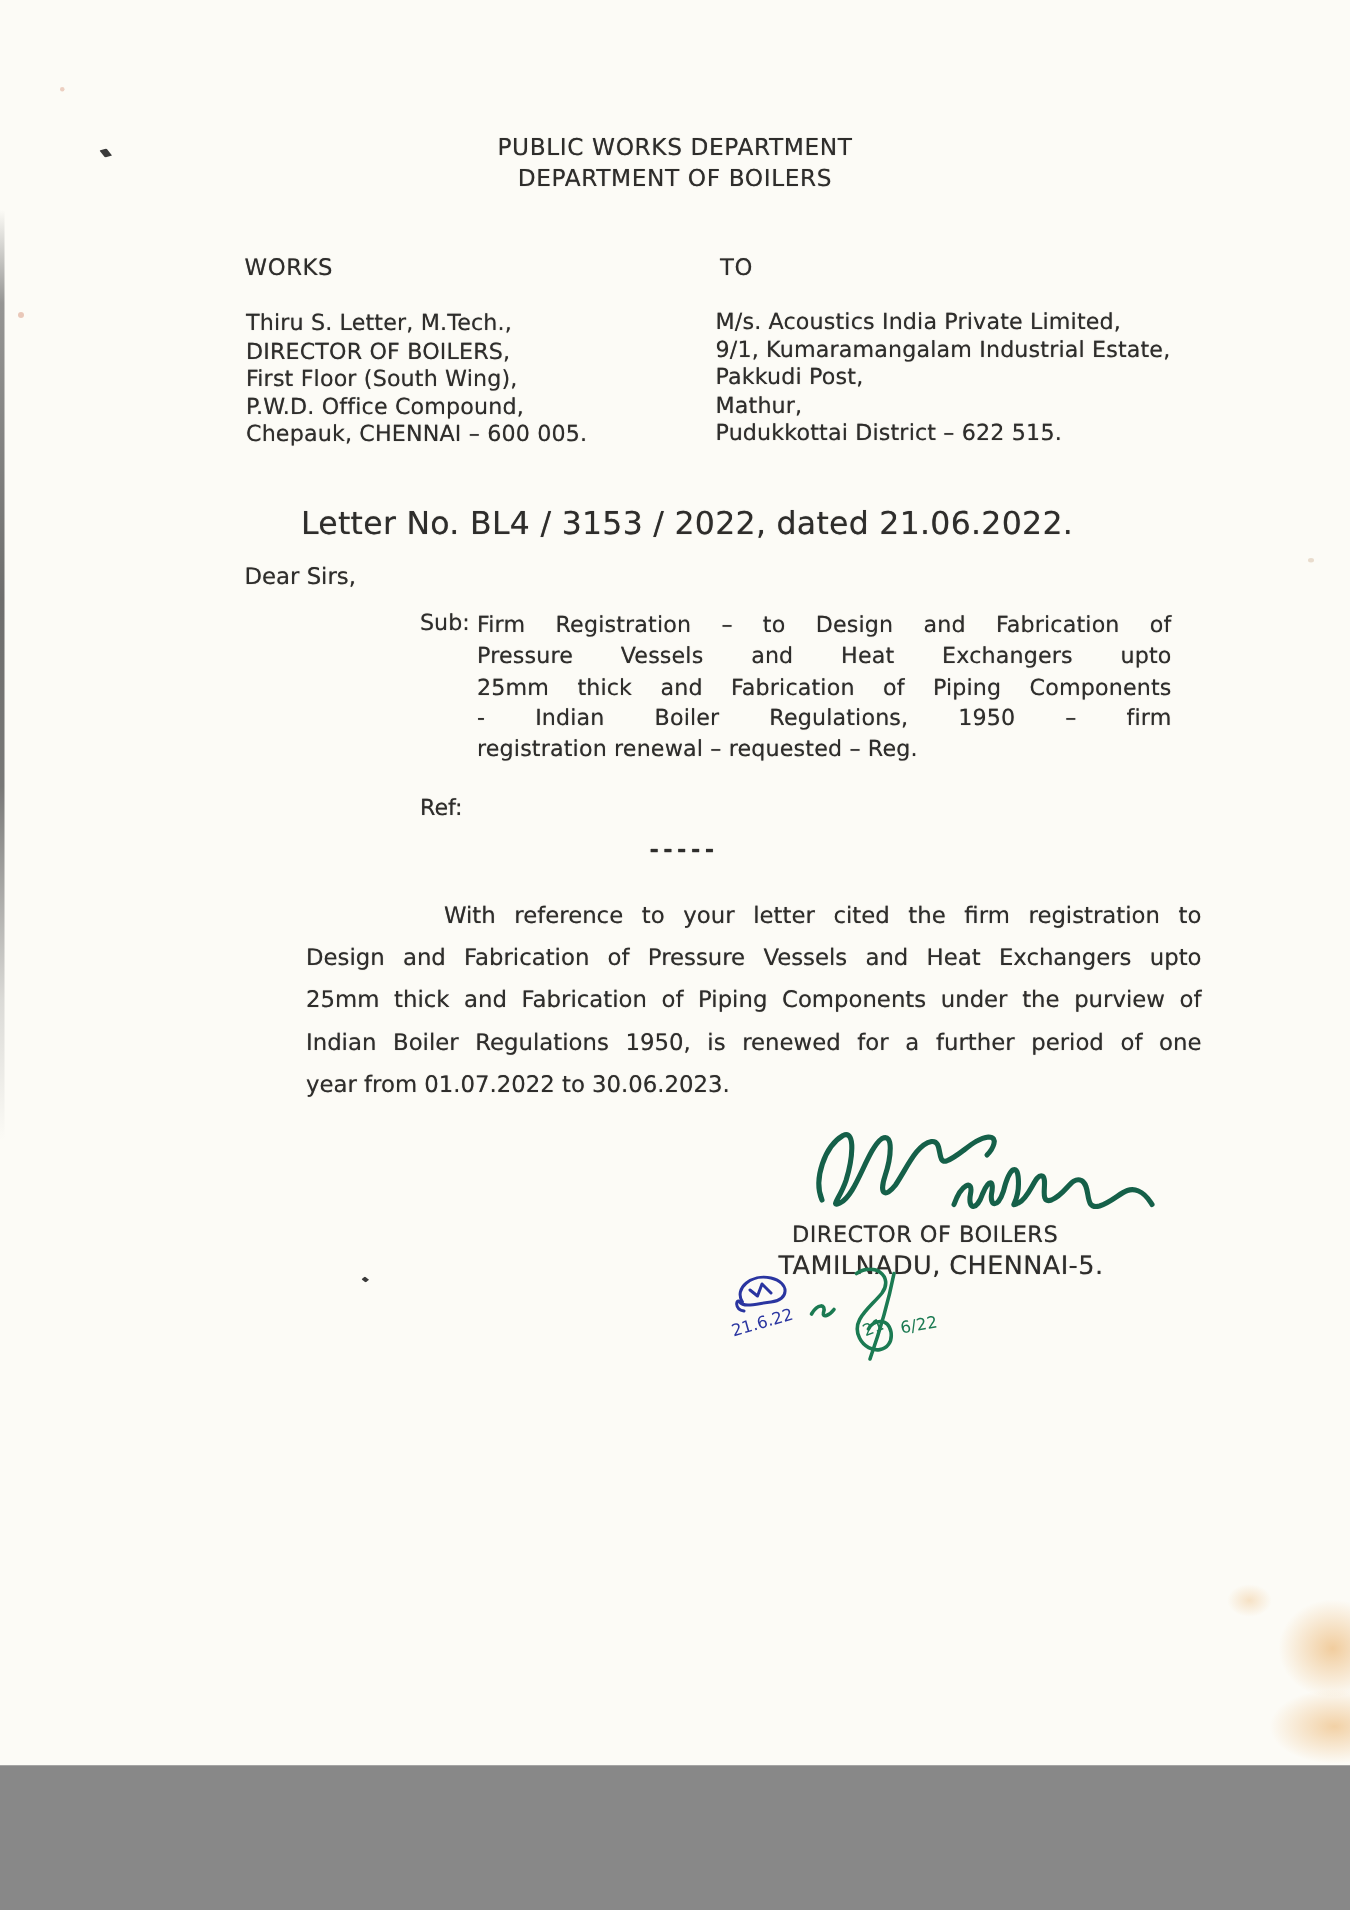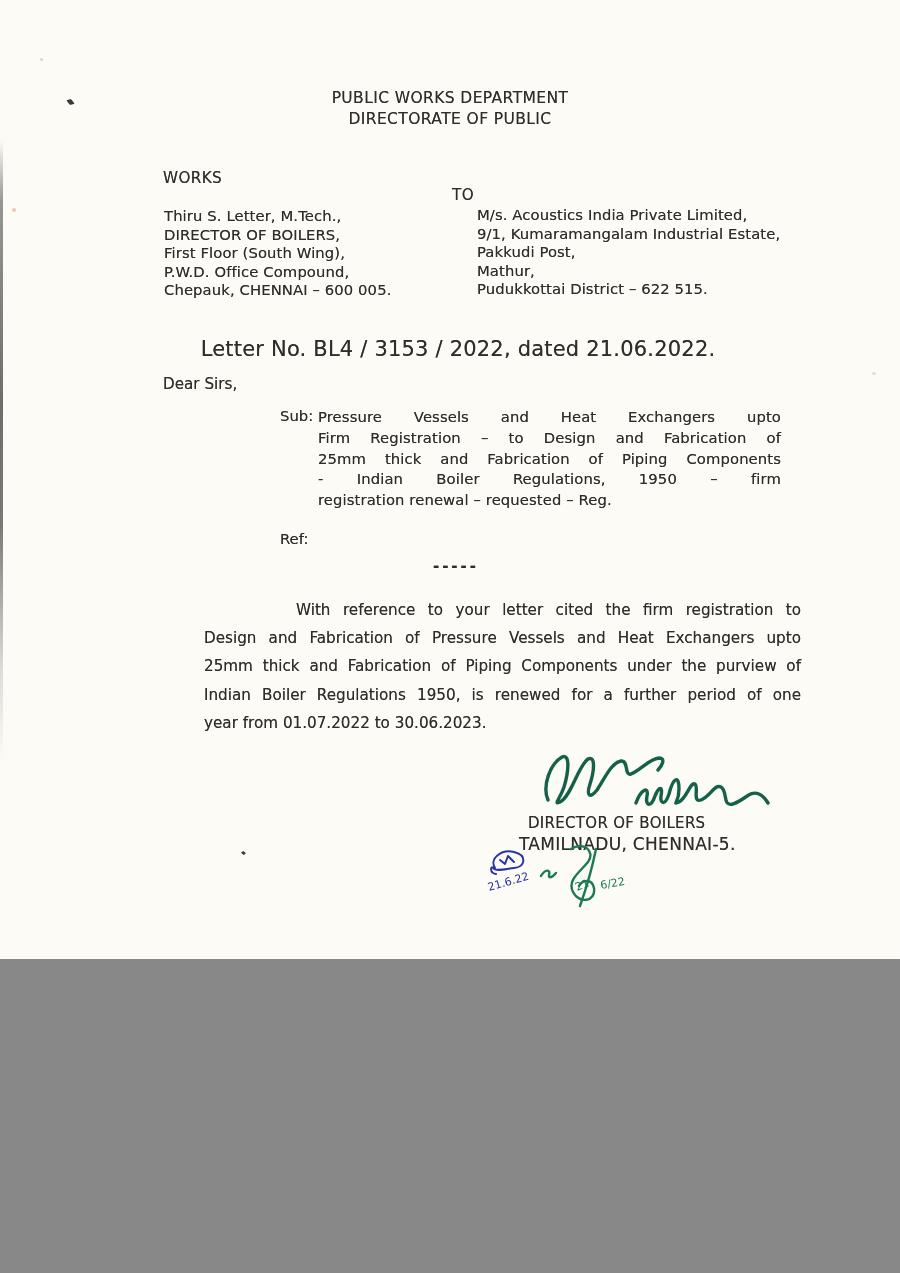--- a/index.html
+++ b/index.html
@@ -1,21 +1,21 @@
 <!DOCTYPE html>
 <html style="--ink: #2e2d2b; --paper: #fcfbf6; --signature-green: #156049; --stamp-blue: #2a35a0; --stamp-green: #1b7a52; --stain: #e8a756;"><head>
 <meta charset="utf-8">
 <style>
   :root{
     --ink:#2e2d2b; --paper:#fcfbf6; --signature-green:#156049;
     --stamp-blue:#2a35a0; --stamp-green:#1b7a52; --stain:#e8a756;
   }
   html,body{margin:0;padding:0;background:#888;}
   .page{
-    position:relative; width:900px; height:959px; overflow:hidden;
+    position:relative; width:900px; height:1177px; overflow:hidden;
     background:var(--paper);
     font-family:"DejaVu Sans","Liberation Sans",sans-serif;
     color:var(--ink);
   }
   .page *{box-sizing:border-box;}
   .txt{ text-shadow:0 0 .5px rgba(46,45,43,.65); }
   .abs{ position:absolute; }
 
   .letterhead{ left:0; right:0; top:88px; text-align:center;
     font-size:15.5px; letter-spacing:.4px; line-height:21px; }
@@ -85,25 +85,25 @@
   <div class="abs dot" style="left:872px;top:372px;width:4px;height:3px;background:rgba(190,150,110,.3);"></div>
   <div class="abs stain st5"></div>
   <div class="abs stain st1"></div>
   <div class="abs stain st2"></div>
   <div class="abs stain st3"></div>
   <div class="abs stain st4"></div>
   <div class="abs stain bottom-smear"></div>
 
   <div class="abs letterhead txt">
     <div>PUBLIC WORKS DEPARTMENT</div>
-    <div>DIRECTORATE OF PUBLIC</div>
+    <div>DEPARTMENT OF BOILERS</div>
   </div>
 
   <div class="abs addr-label txt" style="left:163px;top:169px;">WORKS</div>
-  <div class="abs addr-label txt" style="left:452px;top:169px;margin-top:17px;">TO</div>
+  <div class="abs addr-label txt" style="left:480px;top:169px;">TO</div>
 
   <div class="abs addr txt" style="left:164px;top:207px;">
     <div>Thiru S. Letter, M.Tech.,</div>
     <div>DIRECTOR OF BOILERS,</div>
     <div>First Floor (South Wing),</div>
     <div>P.W.D. Office Compound,</div>
     <div>Chepauk, CHENNAI – 600 005.</div>
   </div>
 
   <div class="abs addr txt" style="left:477px;top:206px;">
@@ -113,22 +113,22 @@
     <div>Mathur,</div>
     <div>Pudukkottai District – 622 515.</div>
   </div>
 
   <div class="abs letter-no txt">Letter No. BL4 / 3153 / 2022, dated 21.06.2022.</div>
 
   <div class="abs salutation txt">Dear Sirs,</div>
 
   <div class="abs sub-label txt">Sub:</div>
   <div class="abs sub-text jblock txt">
+    <div>Firm Registration – to Design and Fabrication of</div>
     <div>Pressure Vessels and Heat Exchangers upto</div>
-    <div>Firm Registration – to Design and Fabrication of</div>
     <div>25mm thick and Fabrication of Piping Components</div>
     <div>- Indian Boiler Regulations, 1950 – firm</div>
     <div>registration renewal – requested – Reg.</div>
   </div>
 
   <div class="abs ref-label txt">Ref:</div>
 
   <div class="abs separator txt">-----</div>
 
   <div class="abs body-par txt">

